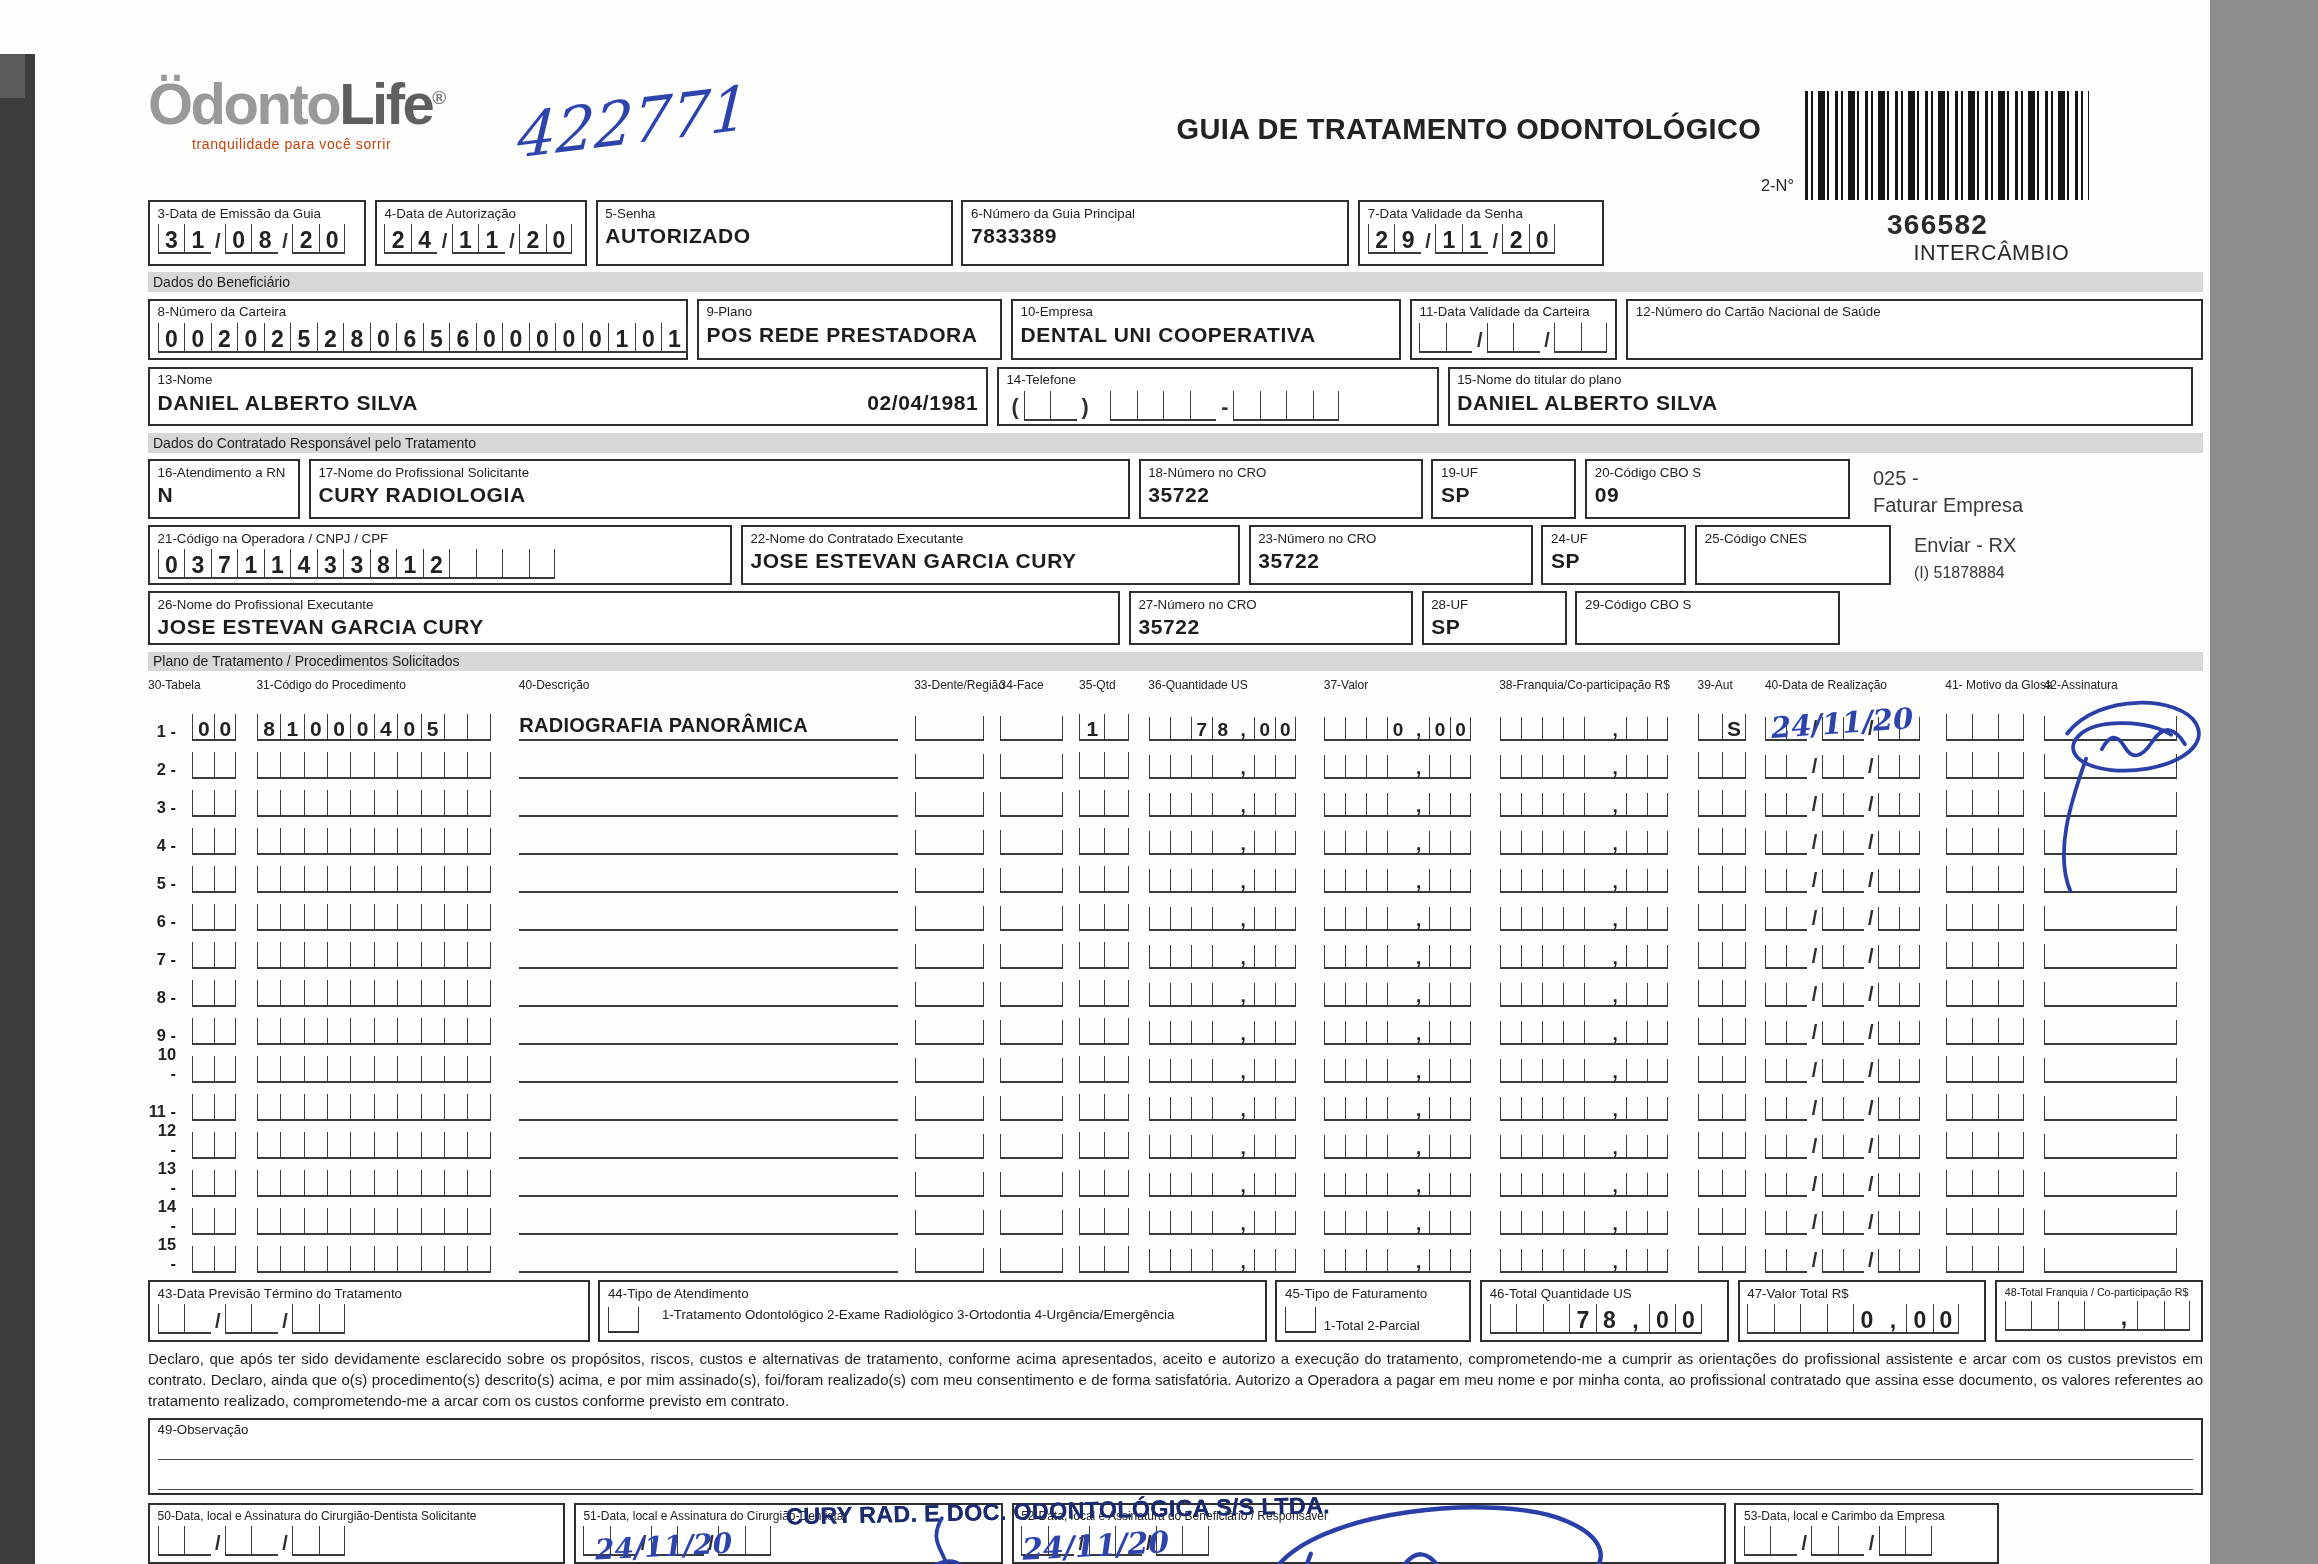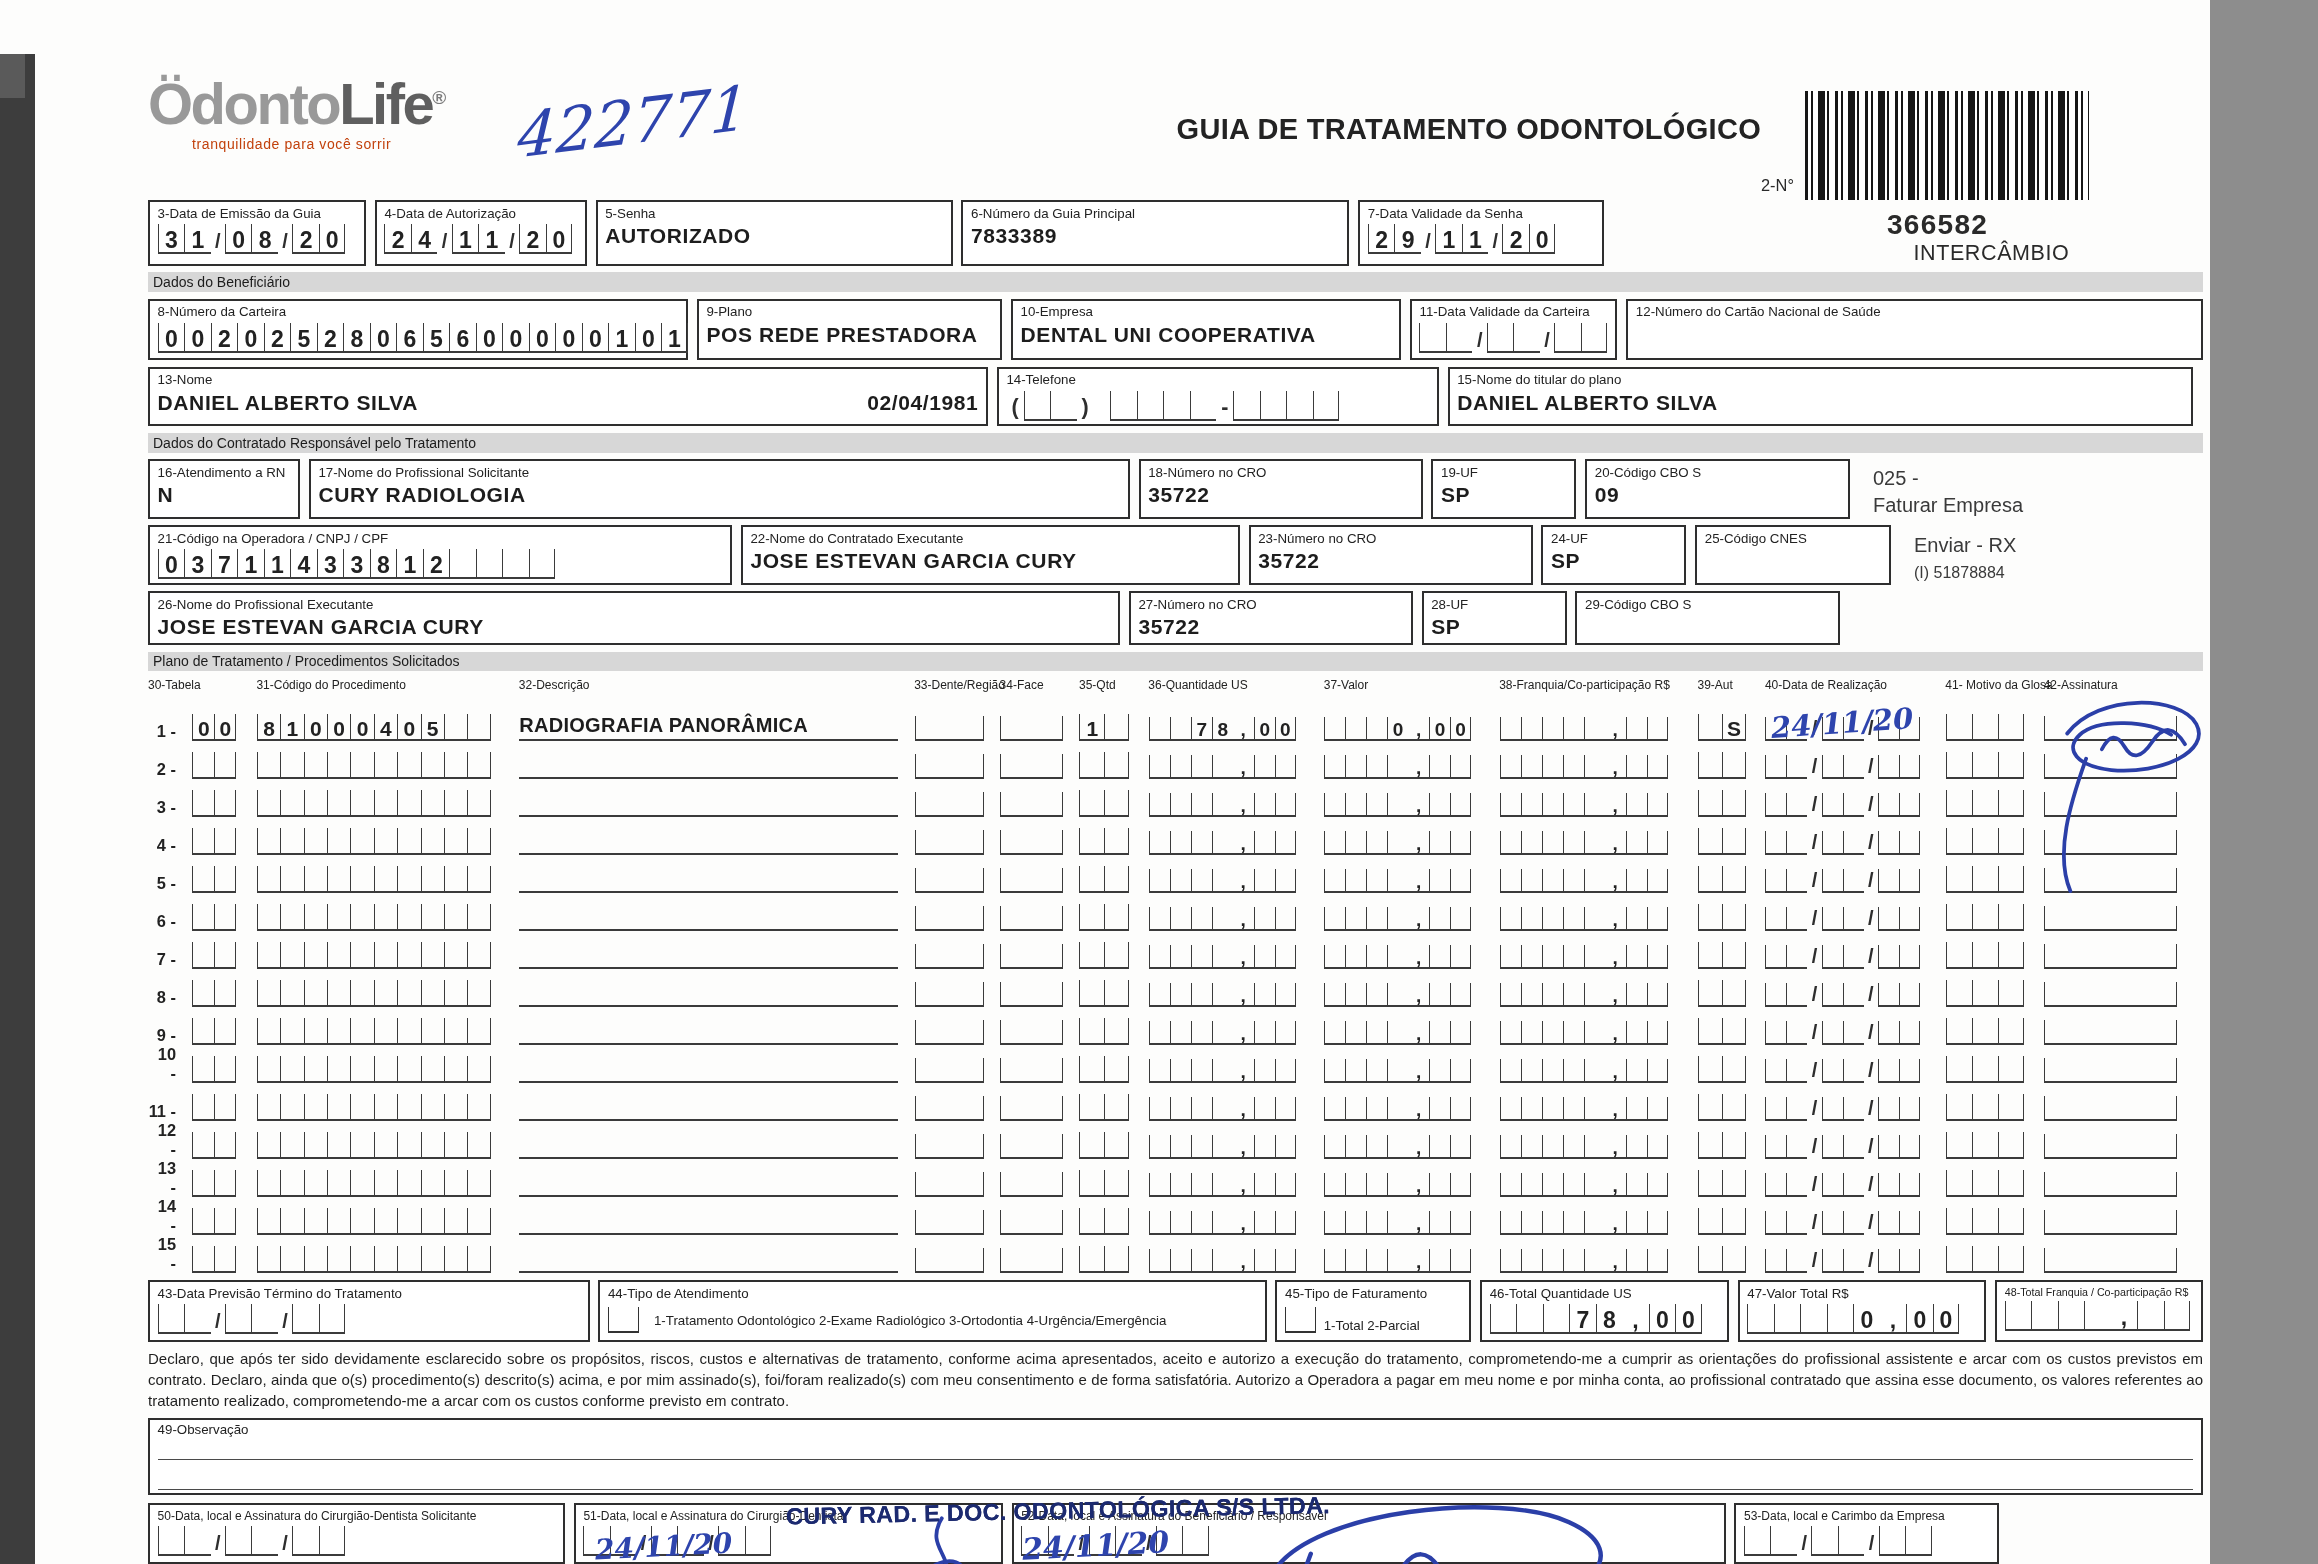--- a/index.html
+++ b/index.html
@@ -337,21 +337,21 @@
         <div class="val"></div>
       </div>
     </div>
 
     <div class="secbar">Plano de Tratamento / Procedimentos Solicitados</div>
 
     <div class="table-wrap">
       <div class="trow thead">
         <span class="th col-h30">30-Tabela</span>
         <span class="th col-cod">31-Código do Procedimento</span>
-        <span class="th col-desc">32-Descrição</span>
+        <span class="th col-desc">40-Descrição</span>
         <span class="th col-dente">33-Dente/Região</span>
         <span class="th col-face">34-Face</span>
         <span class="th col-qtd">35-Qtd</span>
         <span class="th col-us">36-Quantidade US</span>
         <span class="th col-val">37-Valor</span>
         <span class="th col-frq">38-Franquia/Co-participação R$</span>
         <span class="th col-aut">39-Aut</span>
         <span class="th col-dat">40-Data de Realização</span>
         <span class="th col-mot">41- Motivo da Glosa</span>
         <span class="th col-ass">42-Assinatura</span>
@@ -1488,21 +1488,21 @@
             <span class="slash">/</span>
             <span class="cc"></span>
             <span class="cc"></span>
             <span class="slash">/</span>
             <span class="cc"></span>
             <span class="cc"></span>
           </span>
       </div>
       <div class="fbox" style="width:669px">
         <span class="lbl">44-Tipo de Atendimento</span>
-        <div style="display:flex;align-items:center;gap:15px;margin-top:6.3px">
+        <div style="display:flex;align-items:flex-start;gap:23px;margin-top:6.3px">
           <span class="chk"></span>
           <span style="font-size:13.3px;color:#222">1-Tratamento Odontológico  2-Exame Radiológico  3-Ortodontia  4-Urgência/Emergência</span>
         </div>
       </div>
       <div class="fbox" style="width:196px">
         <span class="lbl">45-Tipo de Faturamento</span>
         <div style="display:flex;align-items:flex-end;gap:7.6px;margin-top:6.3px">
           <span class="chk"></span>
           <span style="font-size:13.3px;color:#222">1-Total  2-Parcial</span>
         </div>

